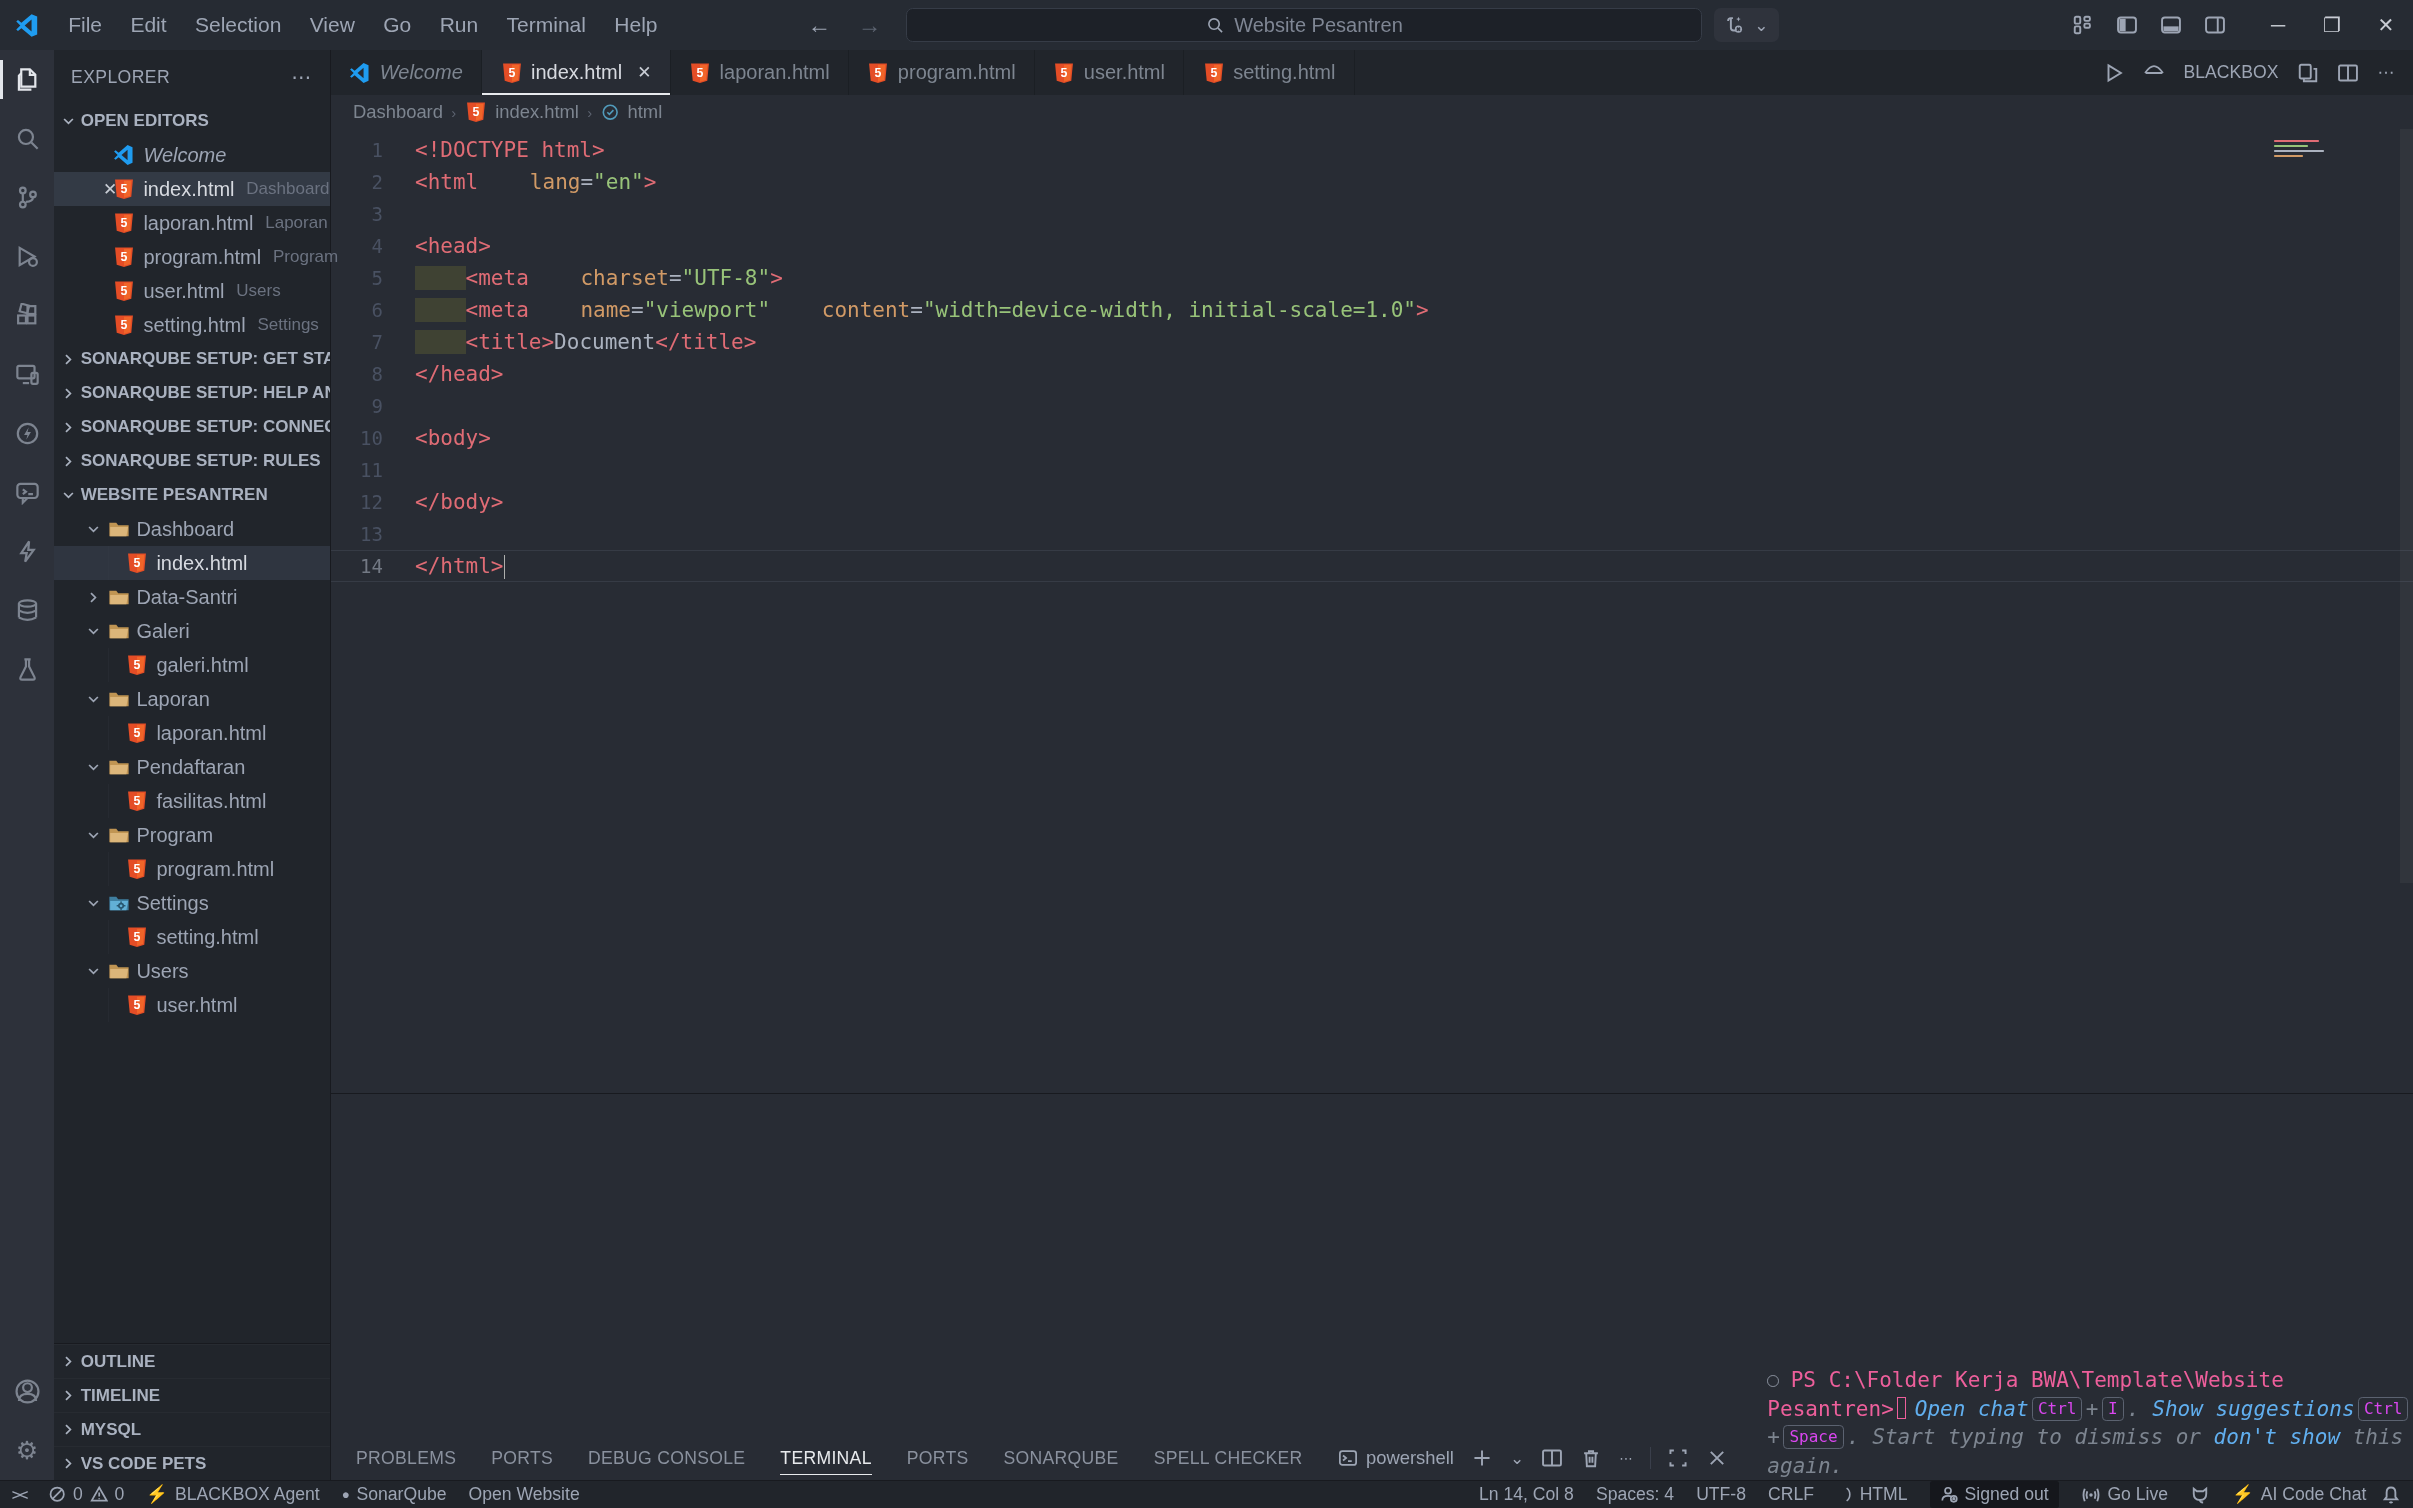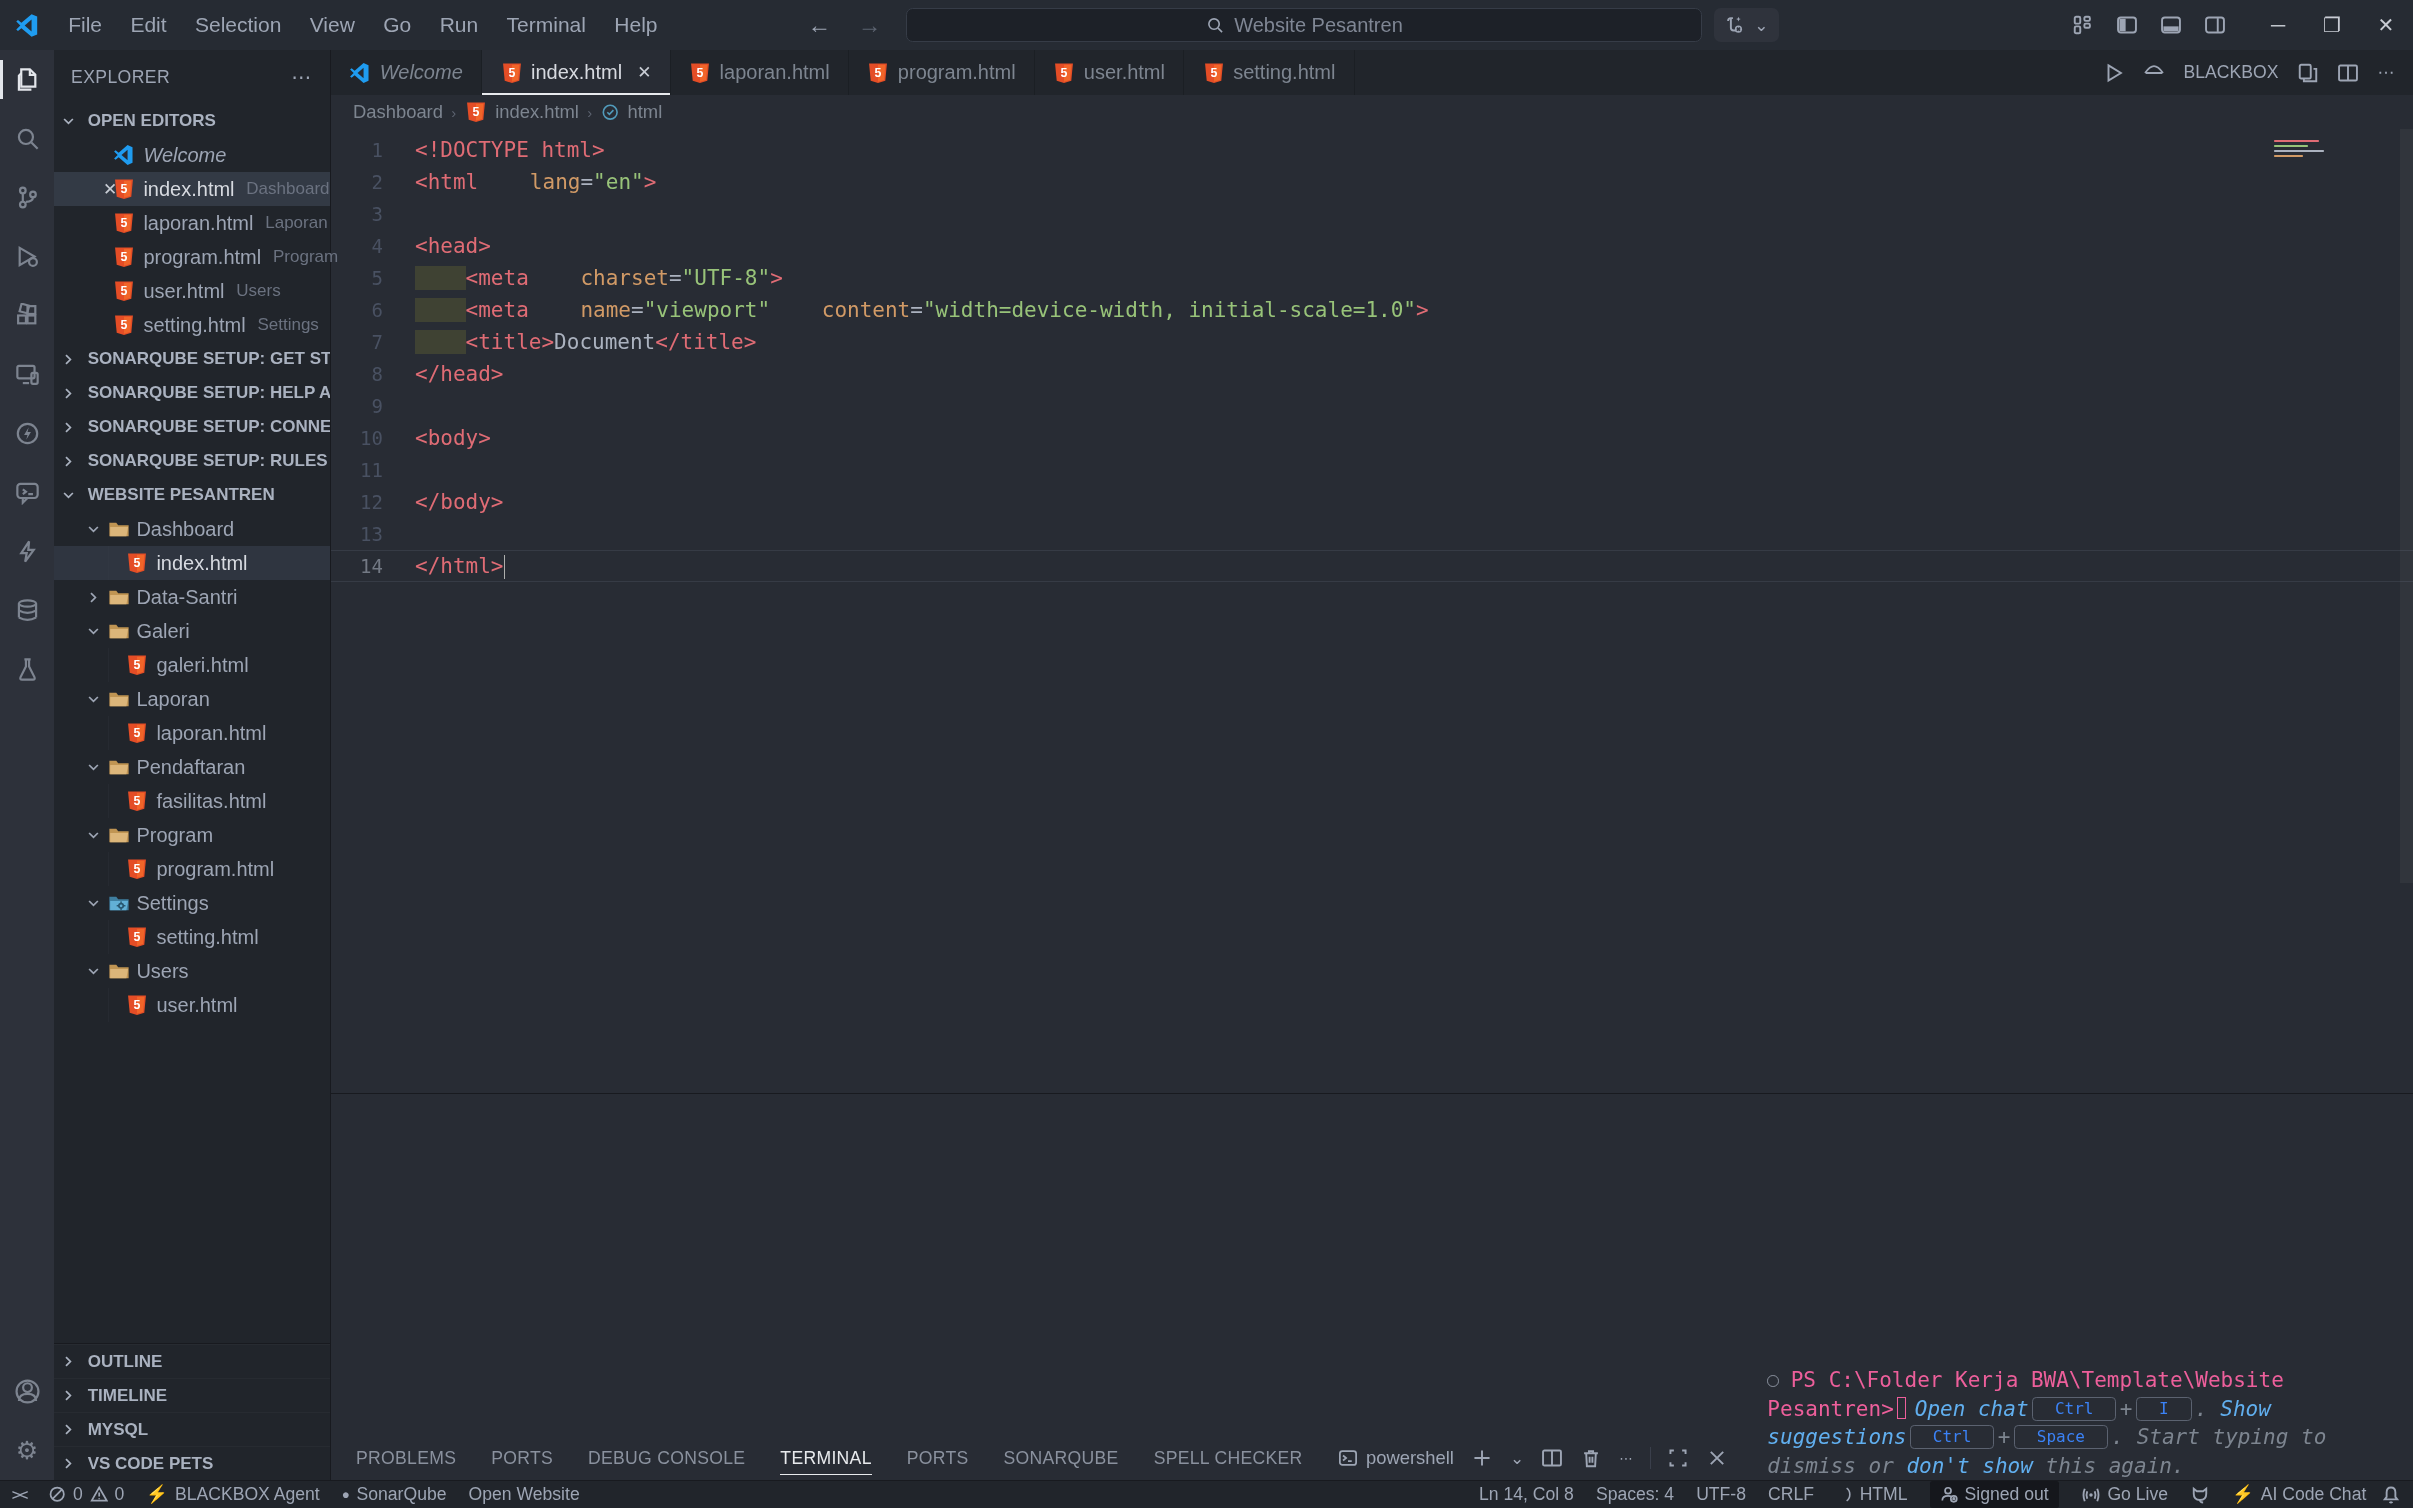--- a/index.html
+++ b/index.html
@@ -31,21 +31,21 @@
   .ab-item svg { stroke:#7d8490; fill:none; stroke-width:1.4; }
   .ab-item.active svg { stroke:#e3e6eb; }
   .ab-item.active::before { content:""; position:absolute; left:0; top:10px; bottom:10px; width:2.5px; background:#e3e6eb; }
   .ab-bottom { margin-top:auto; }
   .ab-gear { font-size:25px; color:#7d8490; }
 
   
   .sidebar { width:277px; background:#21252b; border-right:0.8px solid #181a1f; display:flex; flex-direction:column; flex:0 0 auto; font-size:20px; }
   .sb-title { height:54px; display:flex; align-items:center; padding:0 17px; font-size:17.6px; letter-spacing:0.4px; color:#9da5b4; }
   .sb-title .dots { margin-left:auto; font-size:20px; letter-spacing:1.7px; }
-  .sb-header { height:34px; display:flex; align-items:center; gap:12px; padding:0 6.7px; font-weight:bold; font-size:17px; color:#aab2c0; white-space:nowrap; overflow:hidden; }
+  .sb-header { height:34px; display:flex; align-items:center; gap:5px; padding:0 6.7px; font-weight:bold; font-size:17px; color:#aab2c0; white-space:nowrap; overflow:hidden; }
   .sb-header svg { flex:0 0 auto; }
   .row { height:34px; display:flex; align-items:center; gap:8.4px; padding-left:59px; white-space:nowrap; color:#9da5b4; }
   .row .desc { color:#6b7280; font-size:17px; margin-left:3.4px; }
   .row.sel { background:#333a45; color:#d7dae0; }
   .row .closex { position:absolute; left:49px; font-size:17px; color:#c8ccd4; }
   .oe-row { position:relative; }
   .tree-folder { padding-left:32px; gap:6.7px; }
   .tree-file { padding-left:72px; position:relative; }
   .tree-file::before { content:""; position:absolute; left:54px; top:0; bottom:0; width:0.8px; background:#3a3f4a33; }
   .tree-file.sel { background:#2f3540; }
@@ -87,21 +87,21 @@
   .ptab { font-size:17.6px; letter-spacing:0.3px; color:#8a919e; margin-right:35px; padding:8.4px 0; position:relative; }
   .ptab.active { color:#e8eaed; }
   .ptab.active::after { content:""; position:absolute; left:0; right:0; bottom:1.7px; height:1.7px; background:#e8eaed; }
   .panel-actions { margin-left:auto; display:flex; align-items:center; gap:17px; color:#9da5b4; }
   .pa-shell { display:flex; align-items:center; gap:8.4px; font-size:18.4px; }
   .pa-sep { width:0.8px; height:22px; background:#3a3f4b; }
   .term { padding:18.4px 0 0 22px; font-family:"DejaVu Sans Mono", monospace; font-size:21px; line-height:28.5px; }
   .sg-prompt { color:#ed5f9b; }
   .sg-blue { color:#61afef; font-style:italic; }
   .sg-dim { color:#7d8590; font-style:italic; }
-  .sg-key { display:inline-block; border:0.8px solid #5b6270; border-radius:4.2px; padding:0 22px; margin:0 3.4px; color:#3b82f6;
+  .sg-key { display:inline-block; border:0.8px solid #5b6270; border-radius:4.2px; padding:0 5px; margin:0 3.4px; color:#d946ef;
     font-size:16px; line-height:22px; vertical-align:1.7px; font-style:normal; }
   .sg-ring { display:inline-block; width:11.7px; height:11.7px; border:1.7px solid #8a919e; border-radius:50%; margin-right:11.7px; }
   .sg-cursor { display:inline-block; width:9.2px; height:22px; border:1.7px solid #ed5f9b; margin:0 8.4px 0 3.4px; vertical-align:-3.4px; }
 
   
   .statusbar { height:28px; background:#21252b; border-top:0.8px solid #181a1f; display:flex; align-items:center;
     font-size:17.6px; color:#9da5b4; padding:0 11.7px; flex:0 0 auto; }
   .st-item { display:flex; align-items:center; gap:6.7px; margin-right:22px; white-space:nowrap; }
   .st-right { margin-left:auto; display:flex; align-items:center; }
   .st-right .st-item { margin-right:0; margin-left:22px; }

